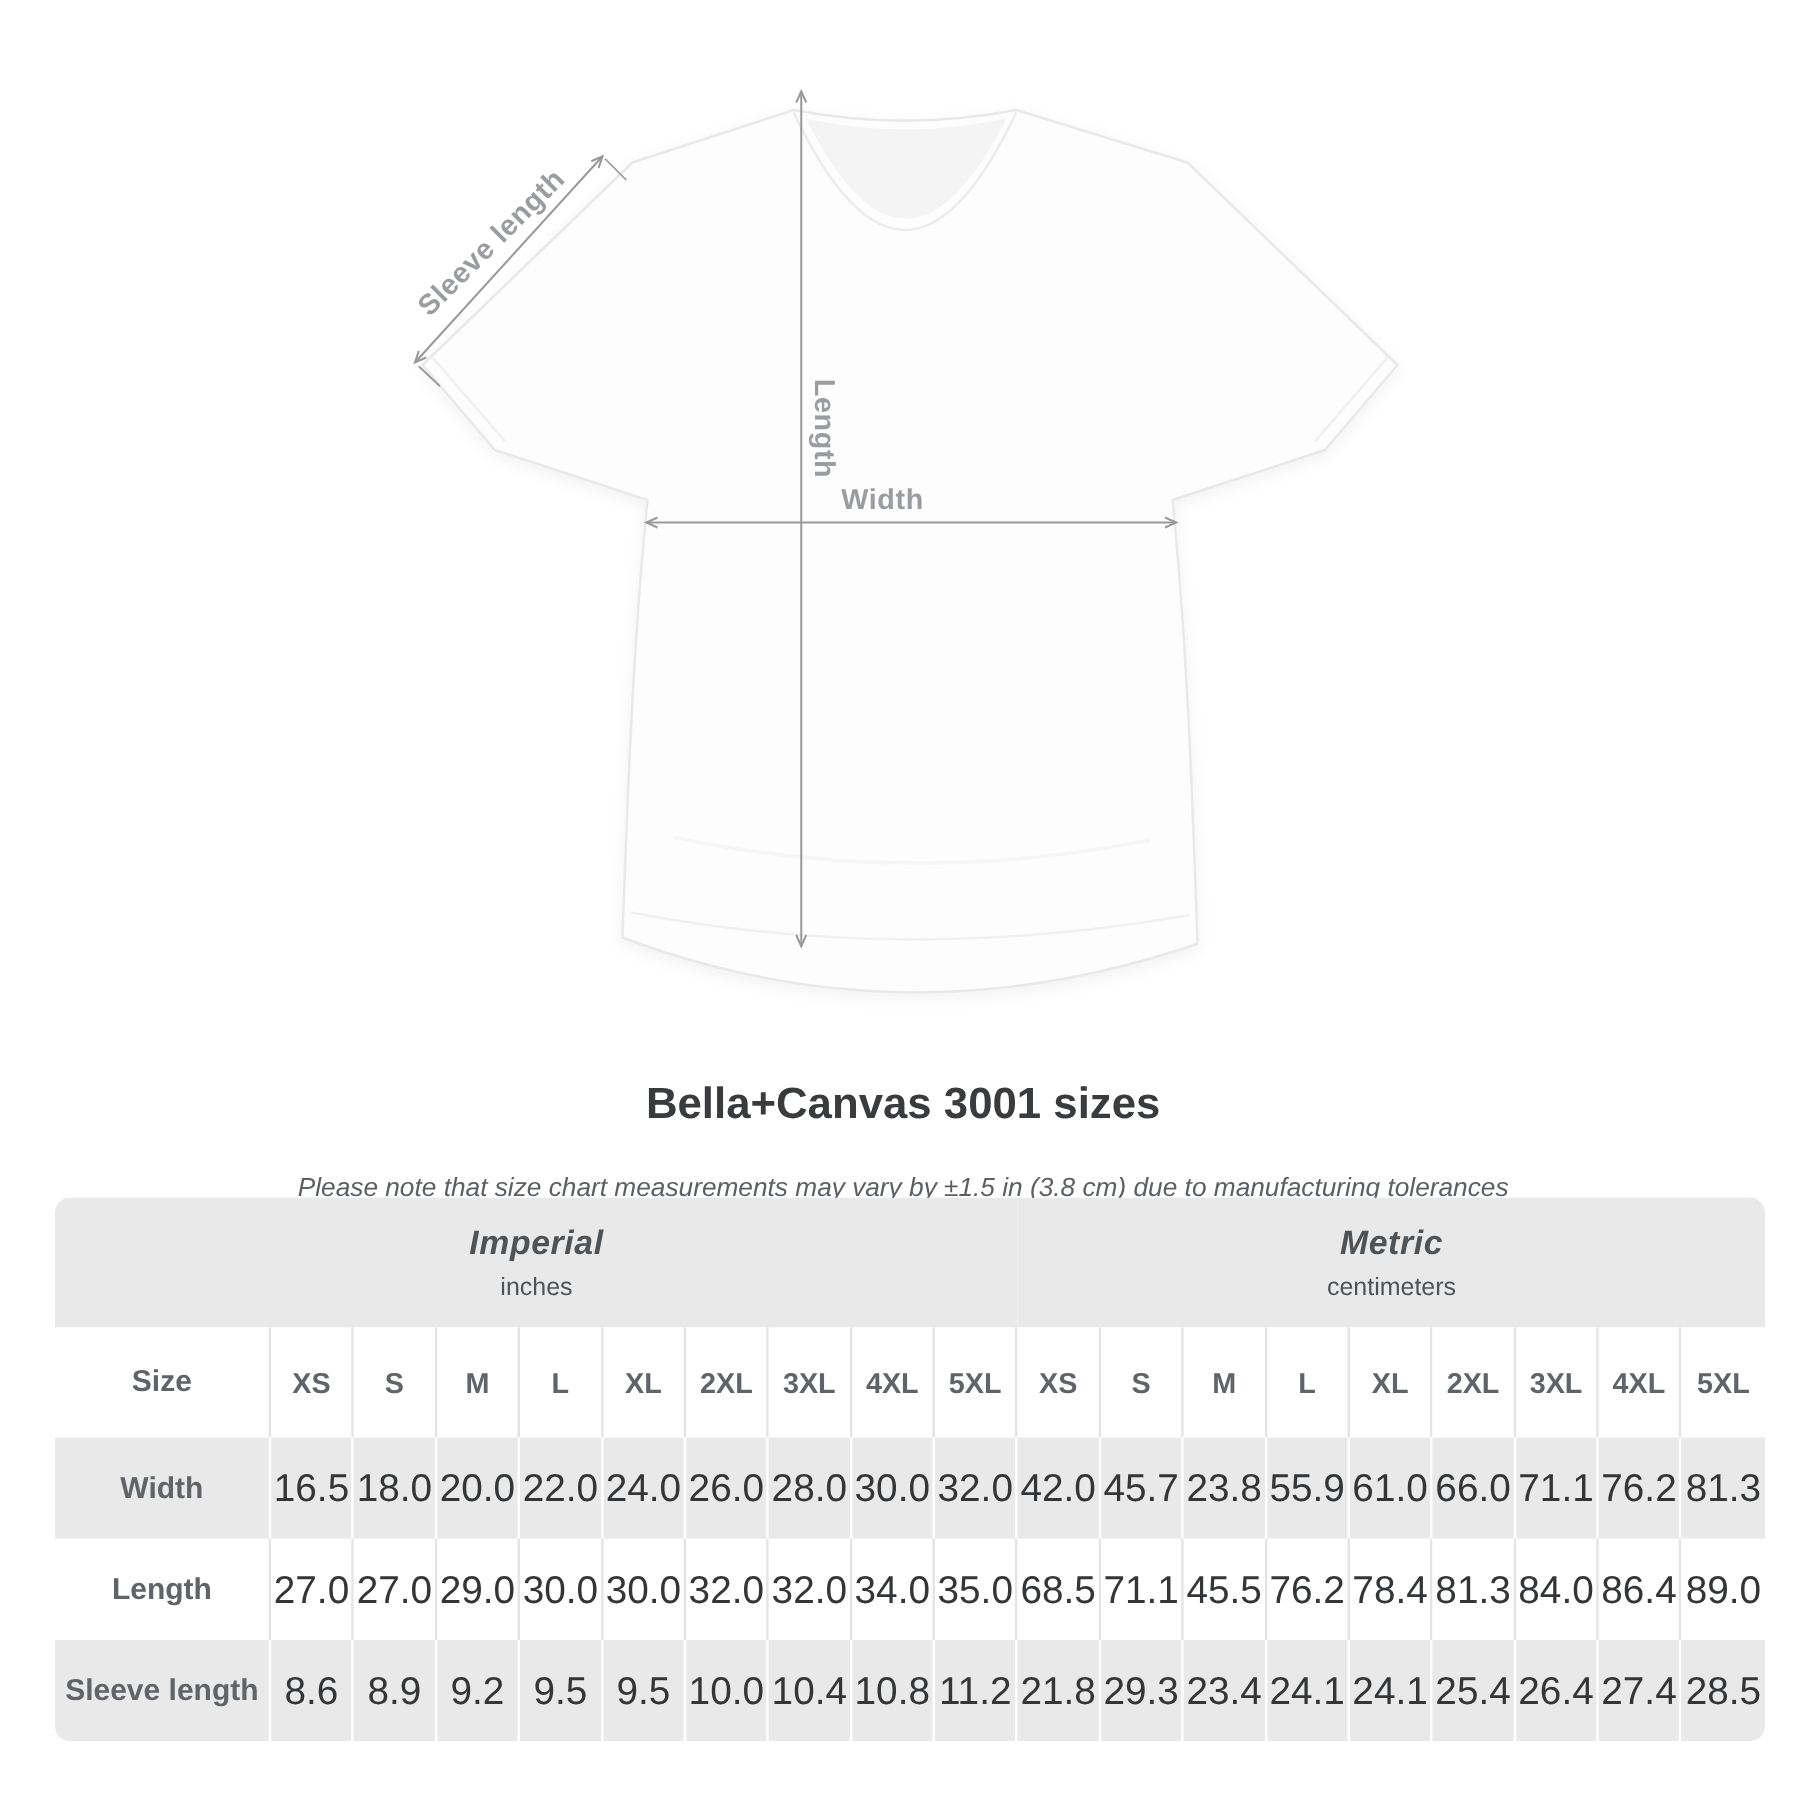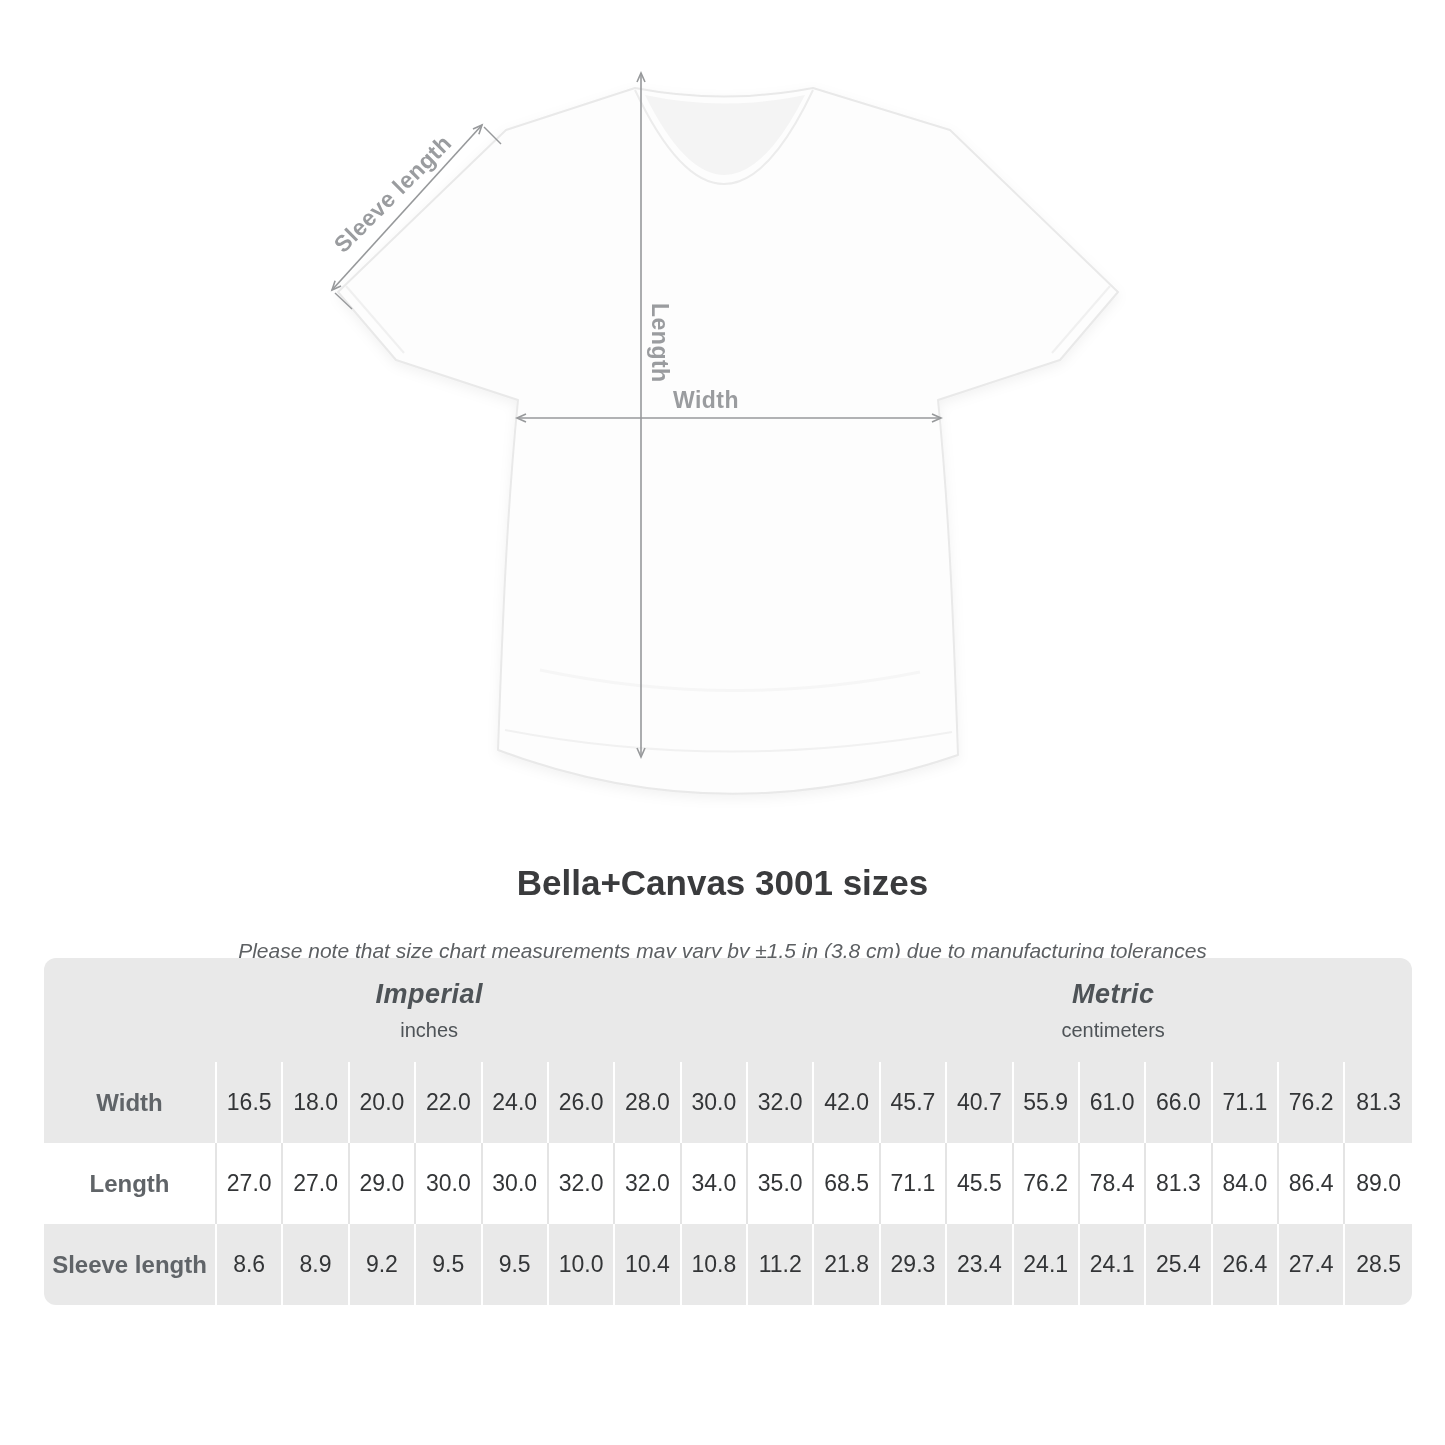--- a/index.html
+++ b/index.html
@@ -42,21 +42,21 @@
     font-size:27px;font-weight:bold;font-style:italic;
     color:var(--c-header_text,#4e5357);letter-spacing:.5px;
   }
   .unit-sub{
     font-size:20px;margin-top:9px;
     color:var(--c-header_text,#4e5357);
   }
   #size-row{height:88px;}
   tbody tr{height:81px;}
   th,td{text-align:center;vertical-align:middle;padding:0;font-weight:normal;}
-  td{font-size:23px;color:var(--c-cell_text,#333537);}
+  td{font-size:31px;color:var(--c-cell_text,#333537);}
   th.rowlabel{font-size:24px;font-weight:bold;color:var(--c-rowlabel_text,#606468);}
   th.sizehead{font-size:23px;font-weight:bold;color:var(--c-rowlabel_text,#606468);}
   tr.row-white th,tr.row-white td{background:#fff;border-right:2px solid #e4e4e4;}
   tr.row-gray th,tr.row-gray td{background:var(--c-table_gray,#e9e9e9);border-right:2px solid #fff;}
   tr.row-white th:last-child,tr.row-white td:last-child,
   tr.row-gray th:last-child,tr.row-gray td:last-child{border-right:none;}
 </style>
 </head>
 <body>
 
@@ -130,36 +130,57 @@
       <tr class="units-row">
         <th colspan="10">
           <div class="unit-name">Imperial</div>
           <div class="unit-sub">inches</div>
         </th>
         <th colspan="9">
           <div class="unit-name">Metric</div>
           <div class="unit-sub">centimeters</div>
         </th>
       </tr>
+      <tr id="size-row" class="row-white">
+          <th class="rowlabel">Size</th>
+          <th class="sizehead">XS</th>
+          <th class="sizehead">S</th>
+          <th class="sizehead">M</th>
+          <th class="sizehead">L</th>
+          <th class="sizehead">XL</th>
+          <th class="sizehead">2XL</th>
+          <th class="sizehead">3XL</th>
+          <th class="sizehead">4XL</th>
+          <th class="sizehead">5XL</th>
+          <th class="sizehead">XS</th>
+          <th class="sizehead">S</th>
+          <th class="sizehead">M</th>
+          <th class="sizehead">L</th>
+          <th class="sizehead">XL</th>
+          <th class="sizehead">2XL</th>
+          <th class="sizehead">3XL</th>
+          <th class="sizehead">4XL</th>
+          <th class="sizehead">5XL</th>
+        </tr>
     </thead>
     <tbody id="table-body">
         <tr class="row-gray">
           <th class="rowlabel">Width</th>
           <td>16.5</td>
           <td>18.0</td>
           <td>20.0</td>
           <td>22.0</td>
           <td>24.0</td>
           <td>26.0</td>
           <td>28.0</td>
           <td>30.0</td>
           <td>32.0</td>
           <td>42.0</td>
           <td>45.7</td>
-          <td>40.7</td>
+          <td>23.8</td>
           <td>55.9</td>
           <td>61.0</td>
           <td>66.0</td>
           <td>71.1</td>
           <td>76.2</td>
           <td>81.3</td>
         </tr>
         <tr class="row-white">
           <th class="rowlabel">Length</th>
           <td>27.0</td>

